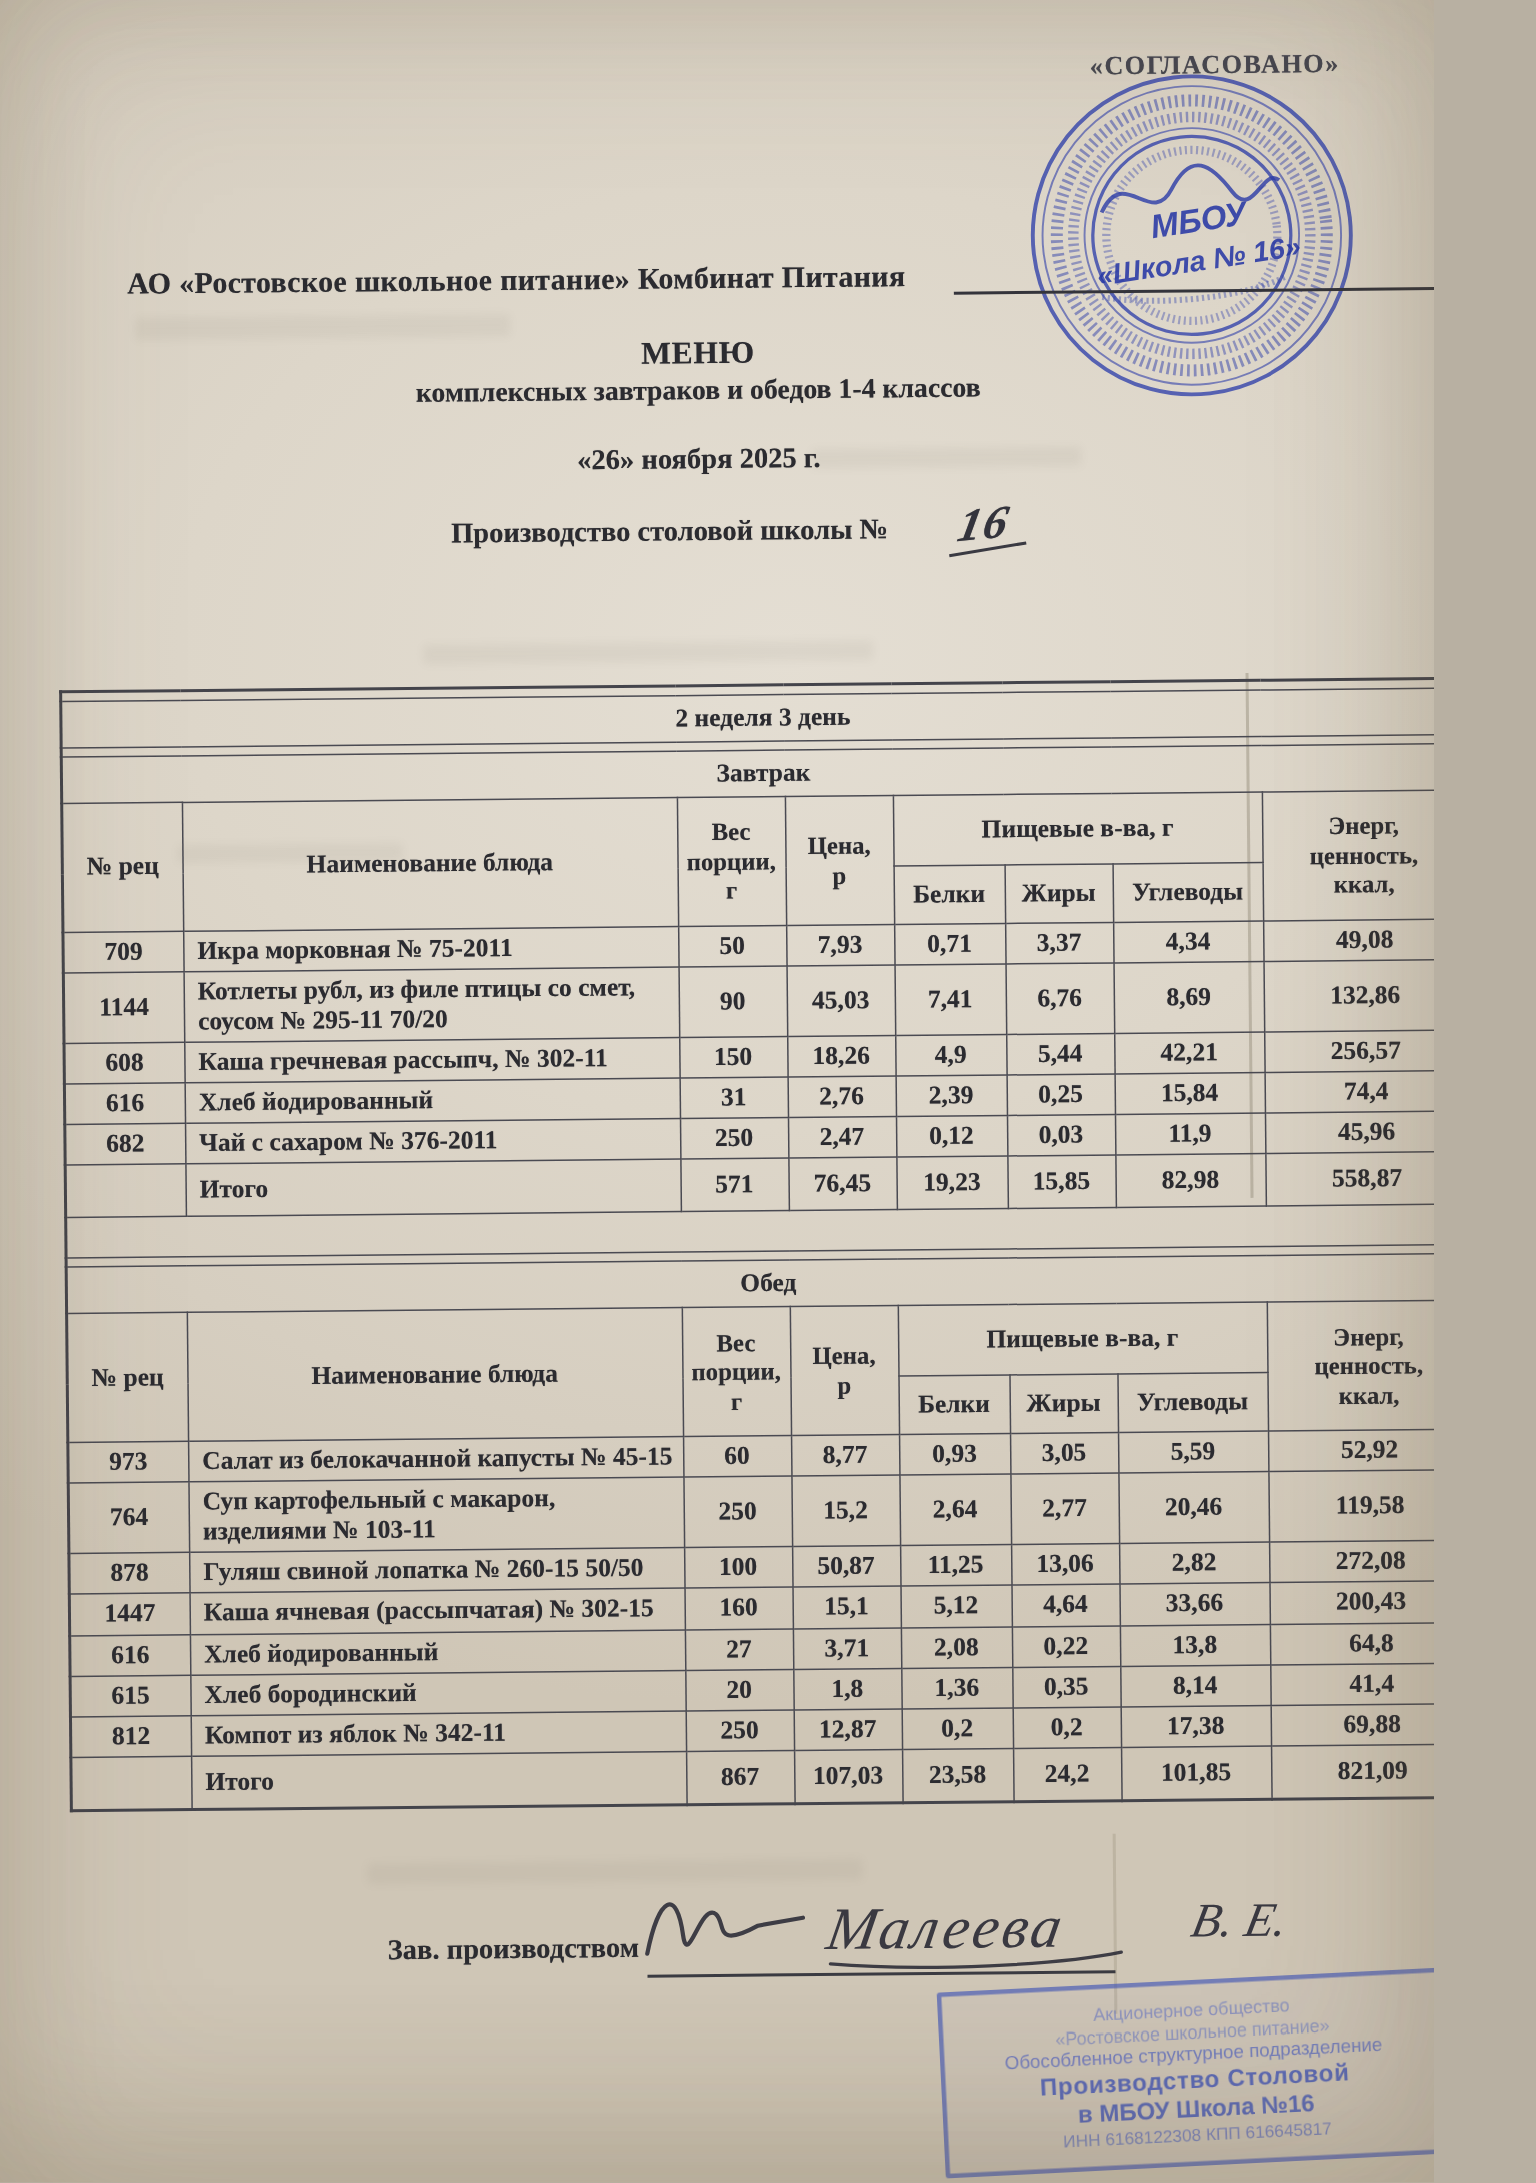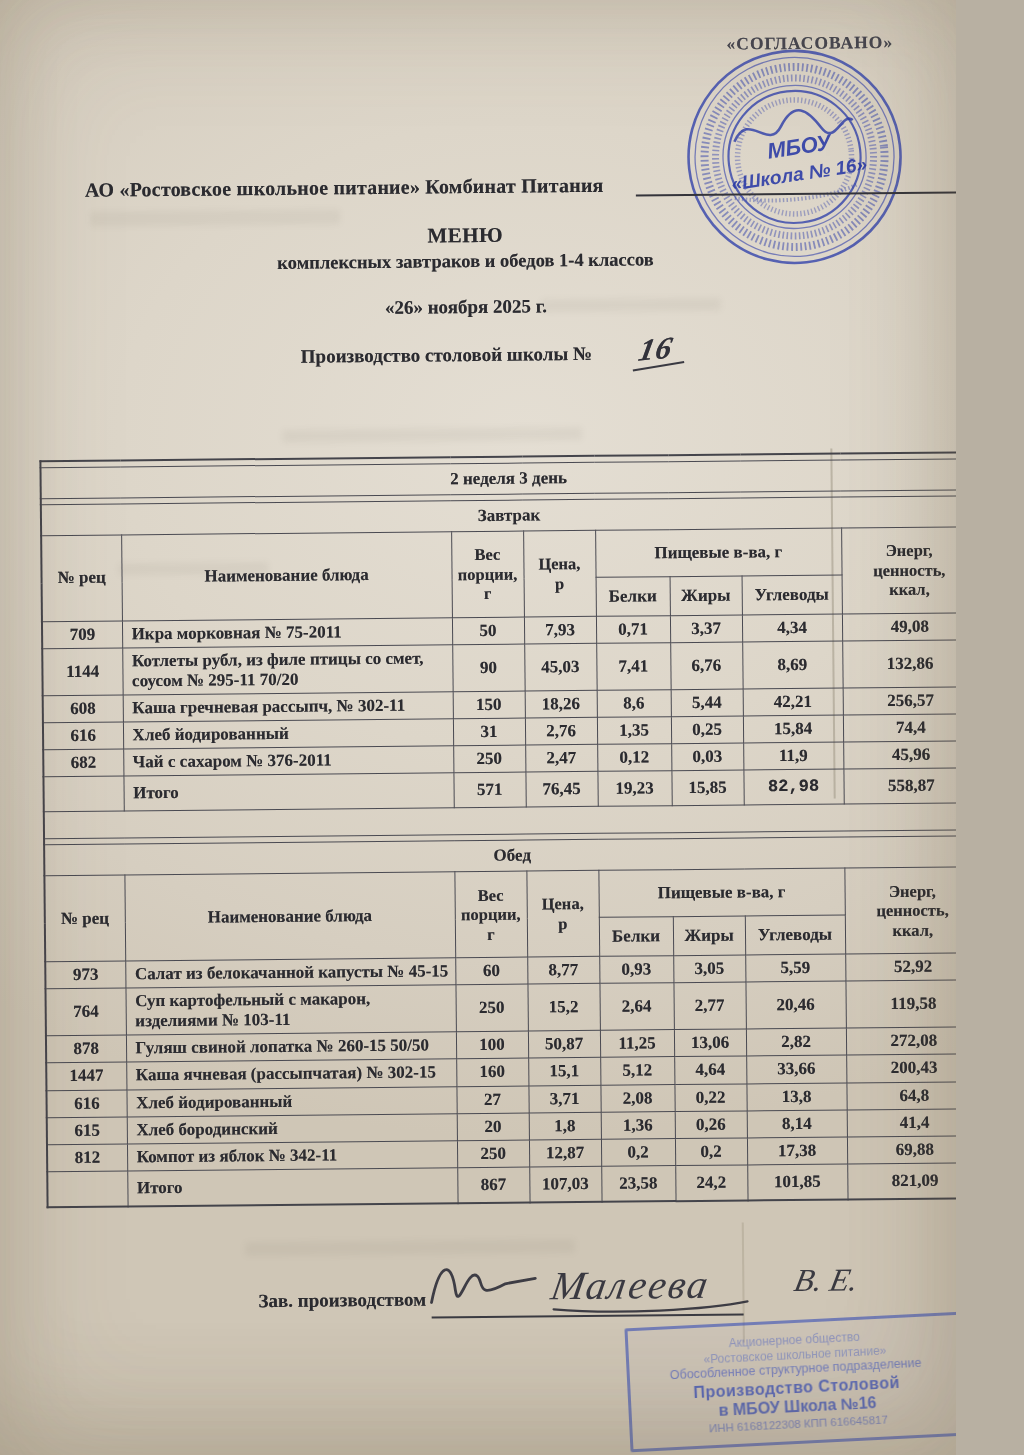--- a/index.html
+++ b/index.html
@@ -185,31 +185,31 @@
             <td>7,41</td>
             <td>6,76</td>
             <td>8,69</td>
             <td>132,86</td>
           </tr>
           <tr>
             <td>608</td>
             <td class="dish">Каша гречневая рассыпч, № 302-11</td>
             <td>150</td>
             <td>18,26</td>
-            <td>8,6</td>
+            <td>4,9</td>
             <td>5,44</td>
             <td>42,21</td>
             <td>256,57</td>
           </tr>
           <tr>
             <td>616</td>
             <td class="dish">Хлеб йодированный</td>
             <td>31</td>
             <td>2,76</td>
-            <td>1,35</td>
+            <td>2,39</td>
             <td>0,25</td>
             <td>15,84</td>
             <td>74,4</td>
           </tr>
           <tr>
             <td>682</td>
             <td class="dish">Чай с сахаром № 376-2011</td>
             <td>250</td>
             <td>2,47</td>
             <td>0,12</td>
@@ -217,21 +217,21 @@
             <td>11,9</td>
             <td>45,96</td>
           </tr>
           <tr>
             <td style="height: 28px;"></td>
             <td class="dish" style="height: 28px;">Итого</td>
             <td style="height: 28px;">571</td>
             <td style="height: 28px;">76,45</td>
             <td style="height: 28px;">19,23</td>
             <td style="height: 28px; text-align: center;">15,85</td>
-            <td style="height: 28px; font-family: Liberation Mono, monospace;">82,98</td>
+            <td style="height: 28px;">82,98</td>
             <td style="height: 28px;">558,87</td>
           </tr>
         </tbody>
       <tbody>
         <tr class="gap">
             <td colspan="8"></td>
           </tr>
         <tr class="thin">
             <td colspan="8"></td>
           </tr>
@@ -307,21 +307,21 @@
             <td>0,22</td>
             <td>13,8</td>
             <td>64,8</td>
           </tr>
           <tr>
             <td>615</td>
             <td class="dish">Хлеб бородинский</td>
             <td>20</td>
             <td>1,8</td>
             <td>1,36</td>
-            <td>0,26</td>
+            <td>0,35</td>
             <td>8,14</td>
             <td>41,4</td>
           </tr>
           <tr>
             <td>812</td>
             <td class="dish">Компот из яблок № 342-11</td>
             <td>250</td>
             <td>12,87</td>
             <td>0,2</td>
             <td>0,2</td>

